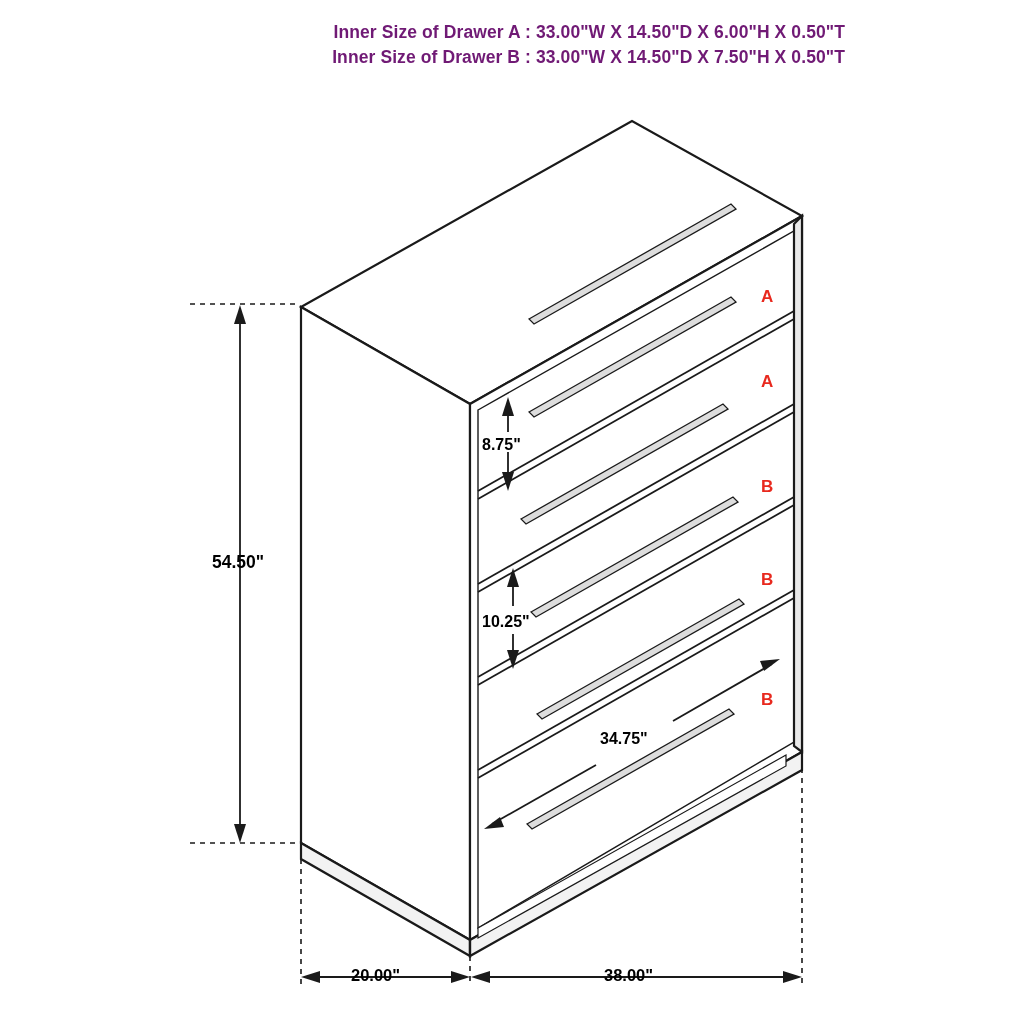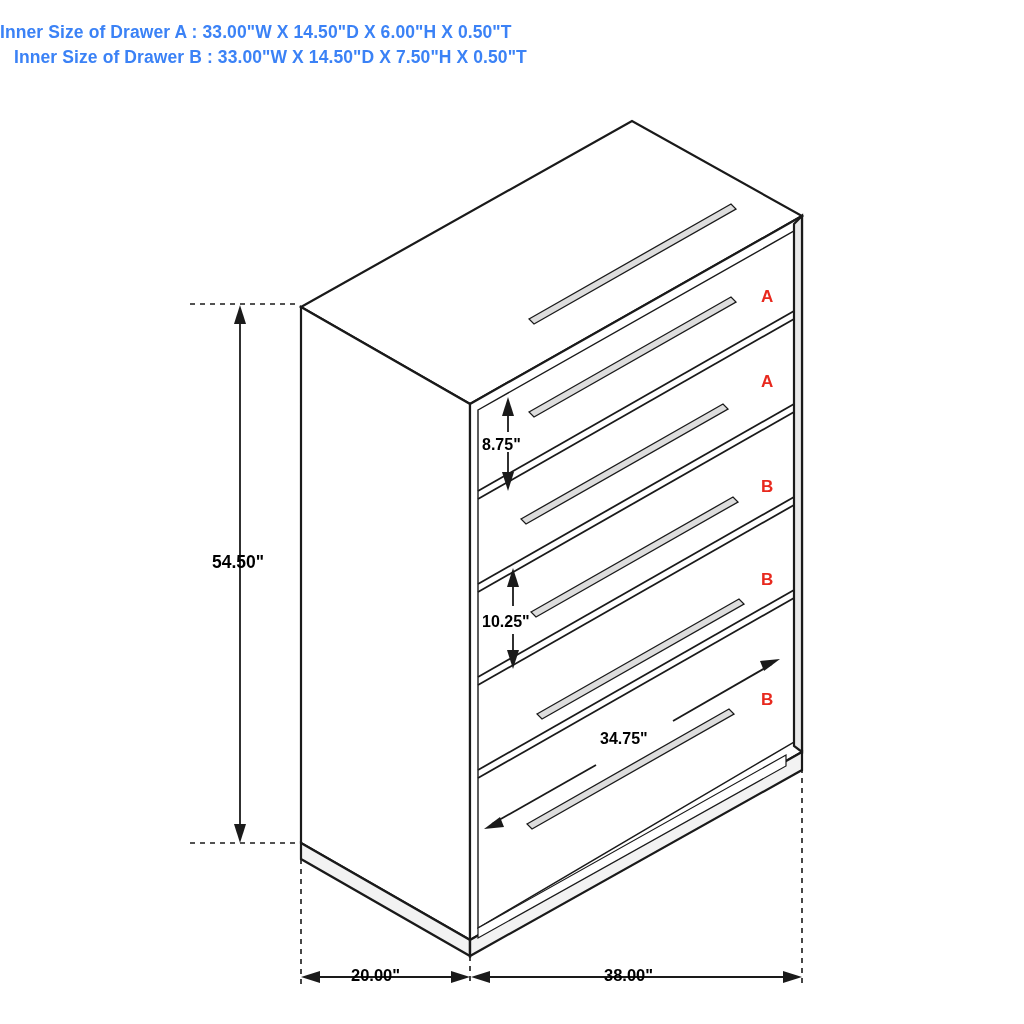--- a/index.html
+++ b/index.html
@@ -17,28 +17,28 @@
   #stage {
     position: absolute;
     left: 0; top: 0;
     width: 1024px;
     height: 1024px;
   }
   .hdr {
     position: absolute;
     left: 0;
     width: 845px;
-    text-align: left;
+    text-align: right;
     font-weight: bold;
     font-size: 17.5px;
-    color: #3b82f6;
+    color: #701a75;
     letter-spacing: 0.1px;
   }
   #hdr1 { top: 22px; }
-  #hdr2 { top: 47px; padding-left: 14px; }
+  #hdr2 { top: 47px; }
 
   svg.art {
     position: absolute;
     left: 0; top: 0;
     width: 1024px;
     height: 1024px;
   }
   .lbl {
     position: absolute;
     font-weight: bold;

